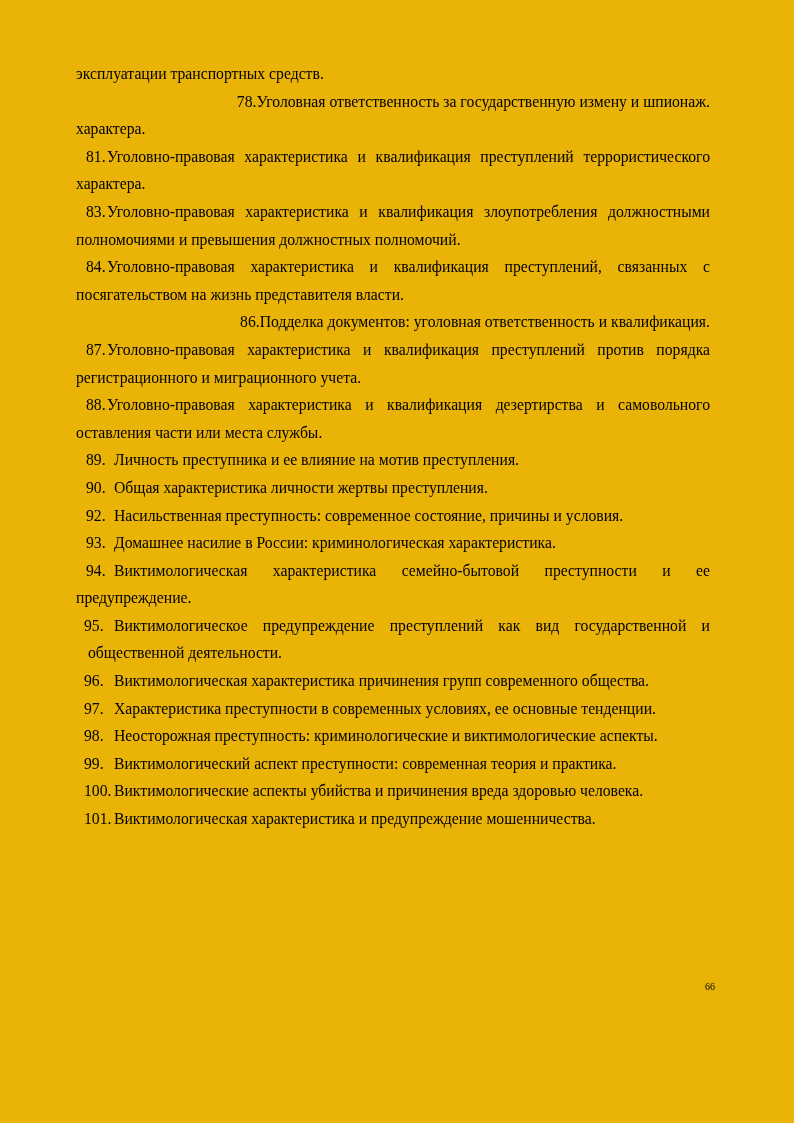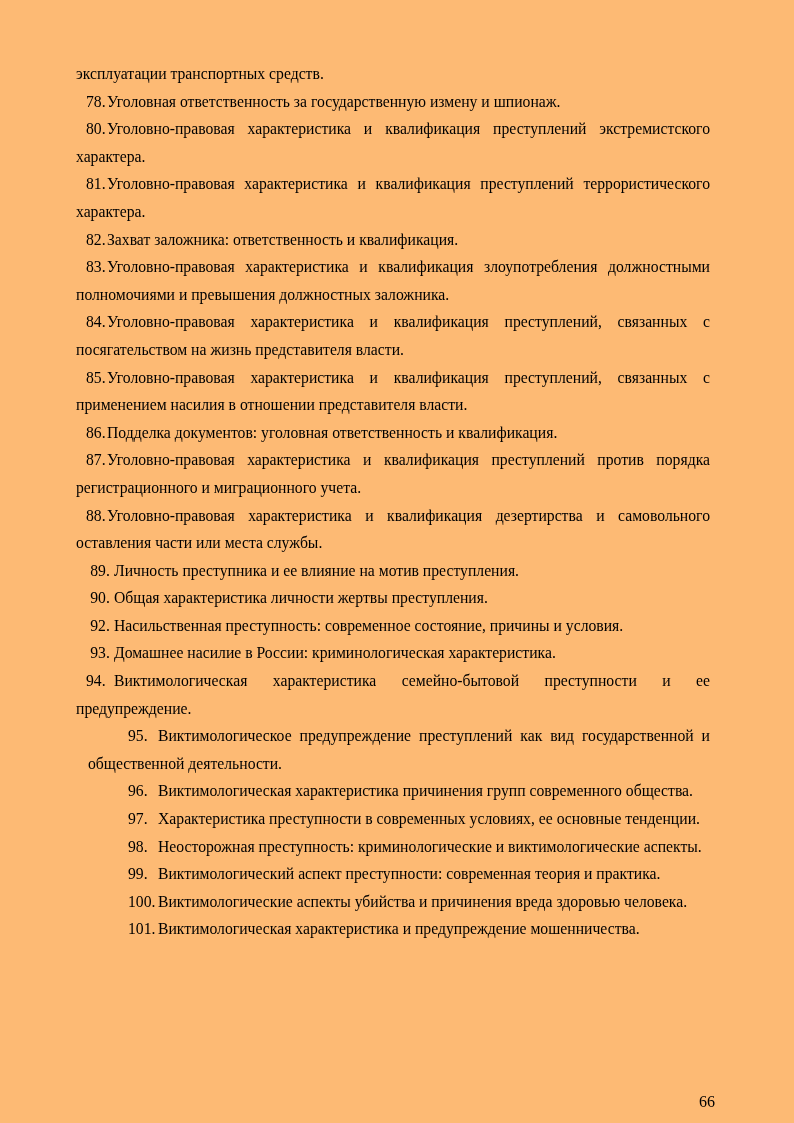--- a/index.html
+++ b/index.html
@@ -1,90 +1,82 @@
 <!DOCTYPE html>
 <html><head>
 <meta charset="utf-8">
 <style>
   * { margin: 0; padding: 0; box-sizing: border-box; }
   html, body { width: 794px; height: 1123px; background: #ffffff; }
   .page {
     position: relative;
     width: 794px;
     height: 1123px;
-    background: #fdba74;
+    background: #eab308;
     color: #000000;
     font-family: "Liberation Serif", serif;
     font-size: 15.7px;
     overflow: hidden;
   }
   .content {
     position: absolute;
     left: 76px;
     top: 60px;
     width: 634px;
     line-height: 27.6px;
   }
   .item { text-align: left; }
   .line { text-align: left; }
   .line.just { text-align: justify; text-align-last: justify; }
   .num { display: inline-block; }
   
-  .item.g-a  .line.first { text-indent: 5px; }
+  .item.g-a  .line.first { text-indent: 5px; text-align: right; }
   .item.g-a  .num { width: 26px; }
   
   .item.g-a2 .line.first { text-indent: 5px; }
-  .item.g-a2 .num { width: 33px; text-align: center; }
+  .item.g-a2 .num { width: 33px; }
   
-  .item.g-b  .line.first { text-indent: 4px; margin-left: 44px; }
+  .item.g-b  .line.first { text-indent: 4px; }
   .item.g-b  .num { width: 34px; }
   .item.g-b  .line.wrap { padding-left: 12px; }
   .footer {
     position: absolute;
-    top: 1093px;
+    top: 978px;
     right: 79px;
-    font-size: 16px;
+    font-size: 10px;
     line-height: 18px;
   }
 </style>
 </head>
 <body>
 
 <div class="page">
   <div class="content">
       <div class="item cont">
         <div class="line"><span>эксплуатации транспортных средств.</span></div>
       </div>
       <div class="item g-a">
         <div class="line first"><span class="num">78.</span><span>Уголовная ответственность за государственную измену и шпионаж.</span></div>
       </div>
       <div class="item g-a">
       </div>
       <div class="item g-a">
-        <div class="line just first"><span class="num">80.</span><span>Уголовно-правовая характеристика и квалификация преступлений экстремистского</span></div>
         <div class="line wrap"><span>характера.</span></div>
       </div>
       <div class="item g-a">
         <div class="line just first"><span class="num">81.</span><span>Уголовно-правовая характеристика и квалификация преступлений террористического</span></div>
         <div class="line wrap"><span>характера.</span></div>
       </div>
       <div class="item g-a">
-        <div class="line first"><span class="num">82.</span><span>Захват заложника: ответственность и квалификация.</span></div>
-      </div>
-      <div class="item g-a">
         <div class="line just first"><span class="num">83.</span><span>Уголовно-правовая характеристика и квалификация злоупотребления должностными</span></div>
-        <div class="line wrap"><span>полномочиями и превышения должностных заложника.</span></div>
+        <div class="line wrap"><span>полномочиями и превышения должностных полномочий.</span></div>
       </div>
       <div class="item g-a">
         <div class="line just first"><span class="num">84.</span><span>Уголовно-правовая характеристика и квалификация преступлений, связанных с</span></div>
         <div class="line wrap"><span>посягательством на жизнь представителя власти.</span></div>
-      </div>
-      <div class="item g-a">
-        <div class="line just first"><span class="num">85.</span><span>Уголовно-правовая характеристика и квалификация преступлений, связанных с</span></div>
-        <div class="line wrap"><span>применением насилия в отношении представителя власти.</span></div>
       </div>
       <div class="item g-a">
         <div class="line first"><span class="num">86.</span><span>Подделка документов: уголовная ответственность и квалификация.</span></div>
       </div>
       <div class="item g-a">
         <div class="line just first"><span class="num">87.</span><span>Уголовно-правовая характеристика и квалификация преступлений против порядка</span></div>
         <div class="line wrap"><span>регистрационного и миграционного учета.</span></div>
       </div>
       <div class="item g-a">
         <div class="line just first"><span class="num">88.</span><span>Уголовно-правовая характеристика и квалификация дезертирства и самовольного</span></div>

